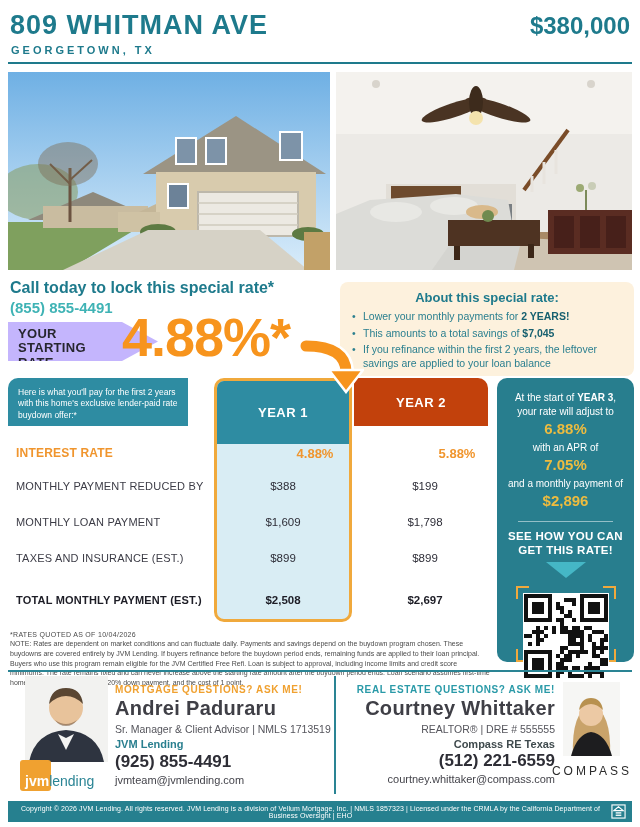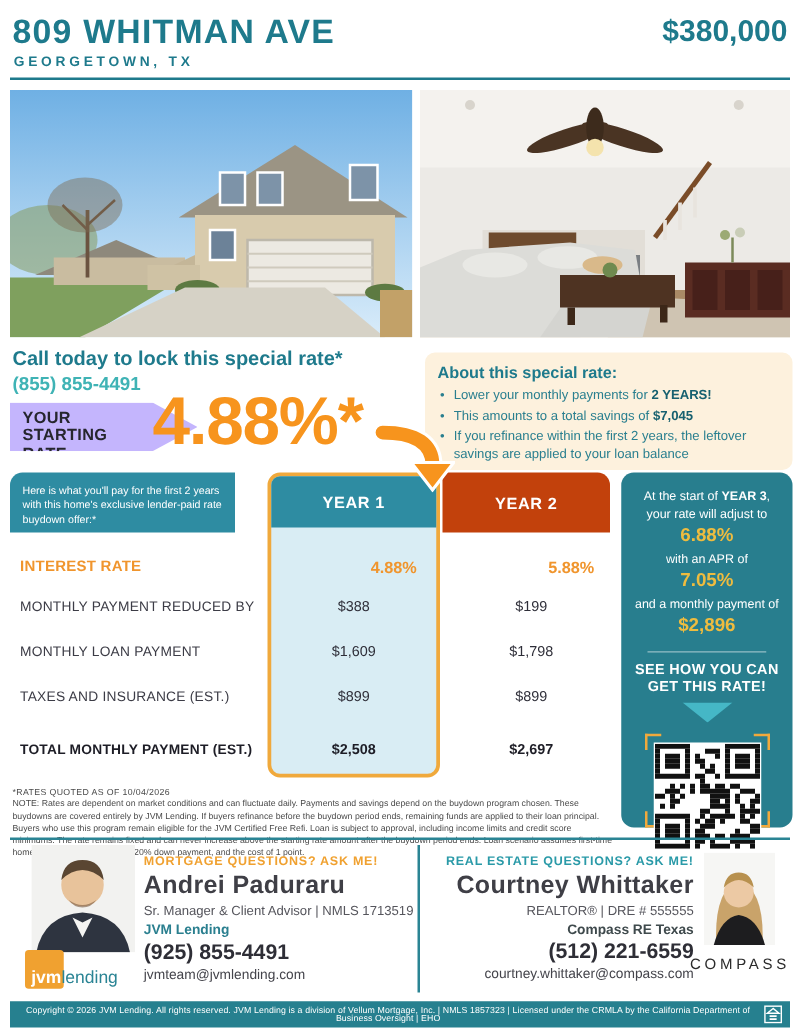--- a/index.html
+++ b/index.html
@@ -23,35 +23,35 @@
   
   .call-head { position:absolute; left:10px; top:279px; font-size:16px; font-weight:bold; color:#1e7a8c; }
   .call-phone { position:absolute; left:10px; top:299px; font-size:15px; font-weight:bold; color:#3fb3b5; }
   .rate-badge { position:absolute; left:8px; top:322px; width:150px; height:39px; background:#c4b5fd;
     clip-path:polygon(0 0,76% 0,100% 50%,76% 100%,0 100%); padding:5px 0 0 10px; }
   .rate-badge div { font-size:13px; font-weight:bold; color:#26262e; line-height:1.1; letter-spacing:.3px; }
   .rate-big { position:absolute; left:122px; top:306px; font-size:54px; font-weight:bold; color:#f7941d; letter-spacing:-1px; }
 
   
   .about { position:absolute; left:340px; top:282px; width:294px; height:94px; background:#fdf1dd; border-radius:8px; padding:8px 10px 0 10px; }
-  .about h3 { text-align:left; font-size:13px; font-weight:bold; color:#1e7a8c; margin-bottom:5px; }
+  .about h3 { text-align:center; font-size:13px; font-weight:bold; color:#1e7a8c; margin-bottom:5px; }
   .about ul { list-style:none; }
   .about li { position:relative; padding-left:13px; font-size:10.5px; color:#2a7f8f; line-height:1.3; margin-bottom:3px; }
   .about li::before { content:"•"; position:absolute; left:2px; top:0; color:#2a7f8f; }
   .about .b { font-weight:bold; color:#17606f; }
 
   .curve-arrow { position:absolute; left:300px; top:340px; z-index:6; }
 
   
   .tbl-intro { position:absolute; left:8px; top:378px; width:180px; height:48px; background:#2e8ca2; border-radius:10px 0 0 0;
     color:#fff; font-size:8.5px; line-height:1.35; padding:9px 10px 0 10px; }
   .y2-head { position:absolute; left:354px; top:378px; width:134px; height:48px; background:#c2410c; border-radius:0 10px 0 0;
     color:#fff; font-weight:bold; font-size:13px; display:flex; align-items:center; justify-content:center; letter-spacing:.5px; }
   .y1-box { position:absolute; left:214px; top:378px; width:138px; height:244px; border:3px solid #f0a93c; border-radius:10px; background:#d9edf4; z-index:2; }
-  .y1-head { height:41px; background:#2e8ca2; border-radius:7px 7px 0 0; color:#fff; font-weight:bold; font-size:13px;
+  .y1-head { height:63px; background:#2e8ca2; border-radius:7px 7px 0 0; color:#fff; font-weight:bold; font-size:13px;
     display:flex; align-items:center; justify-content:center; letter-spacing:.5px; }
   .t-row { position:absolute; left:8px; width:482px; height:30px; z-index:3; }
   .t-label { position:absolute; left:8px; top:8px; font-size:11px; color:#3c3c46; letter-spacing:.2px; }
   .t-v1 { position:absolute; left:206px; width:138px; top:8px; text-align:center; font-size:11.5px; color:#2e2e38; }
   .t-v2 { position:absolute; left:346px; width:142px; top:8px; text-align:center; font-size:11.5px; color:#2e2e38; }
   .row-interest .t-label { font-weight:bold; color:#f0952d; font-size:12px; }
   .row-interest .t-v1, .row-interest .t-v2 { font-weight:bold; color:#f0952d; font-size:13px;margin-left:32px; }
   .row-total .t-label, .row-total .t-v1, .row-total .t-v2 { font-weight:bold; color:#1d1d26; }
 
   .footnote { position:absolute; left:10px; top:631px; width:482px; color:#4a4a4a; }

